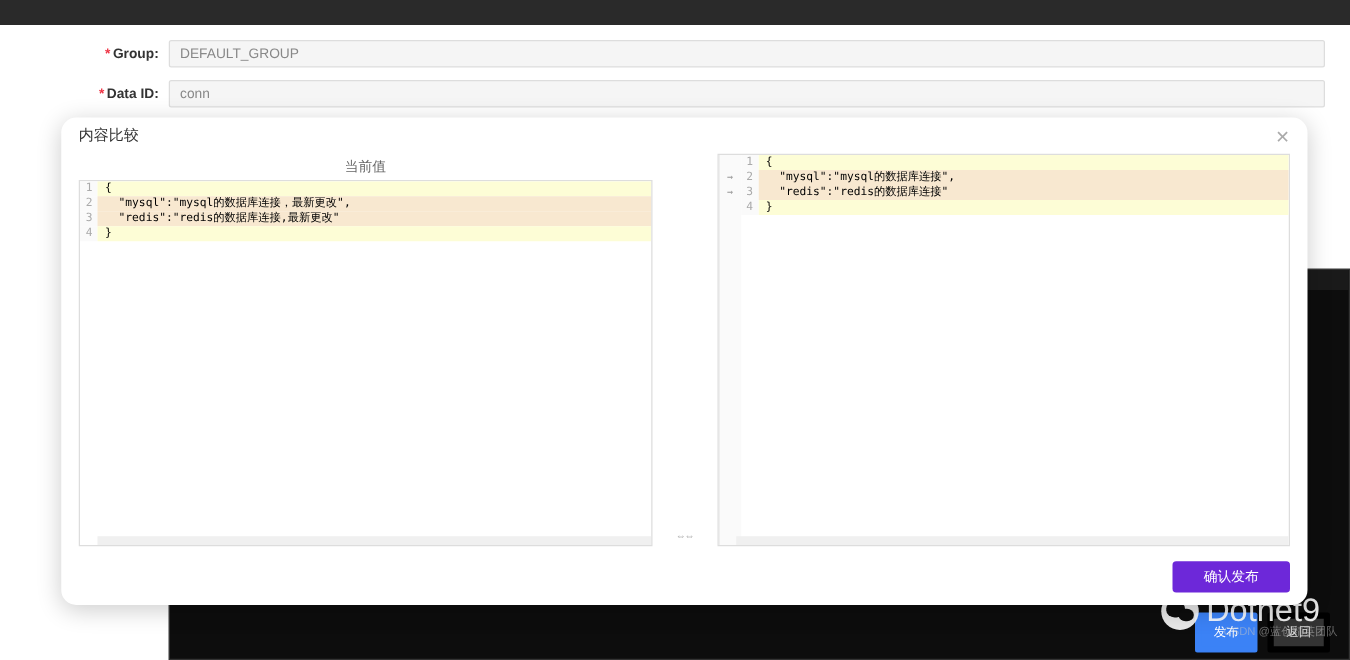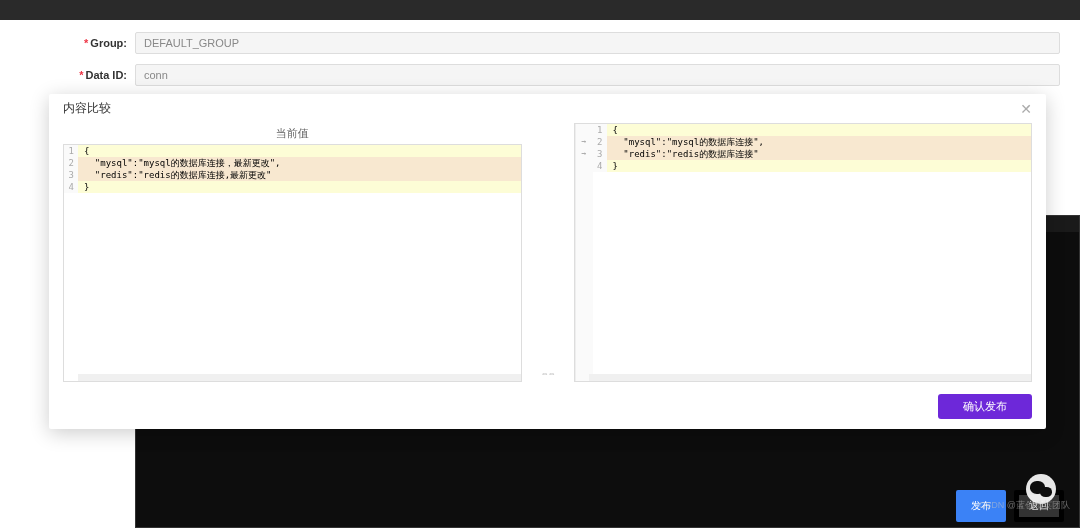--- a/index.html
+++ b/index.html
@@ -63,26 +63,26 @@
       display: flex;
       justify-content: flex-end;
       gap: 6px;
       padding-right: 6px;
     }
     .modal {
       position: absolute;
       left: 49px;
       right: 34px;
       top: 94px;
-      height: 335px;
+      height: 390px;
       background: #fff;
       box-shadow: 0 4px 20px rgba(0,0,0,0.2);
       display: flex;
       flex-direction: column;
-      border-radius: 2px;
+      border-radius: 12px;
     }
     .modal-header {
       display: flex;
       justify-content: space-between;
       align-items: center;
       padding: 6px 14px;
     }
     .modal-title {
       font-size: 12px;
       color: #333;
@@ -252,20 +252,21 @@
   <div class="dark-panel-header"></div>
 </div>
 
 <div class="bottom-actions">
   <button class="btn-sm primary">发布</button>
   <button class="btn-sm">返回</button>
 </div>
 
 <div class="watermark">
   <span class="wechat-icon"></span>
+  <span>Dotnet9</span>
 </div>
 <div class="csdn-wm">CSDN @蓝创精英团队</div>
 
 <div class="modal">
   <div class="modal-header">
     <span class="modal-title">内容比较</span>
     <span class="close-x">✕</span>
   </div>
   <div class="diff-container">
     <div class="diff-side">

